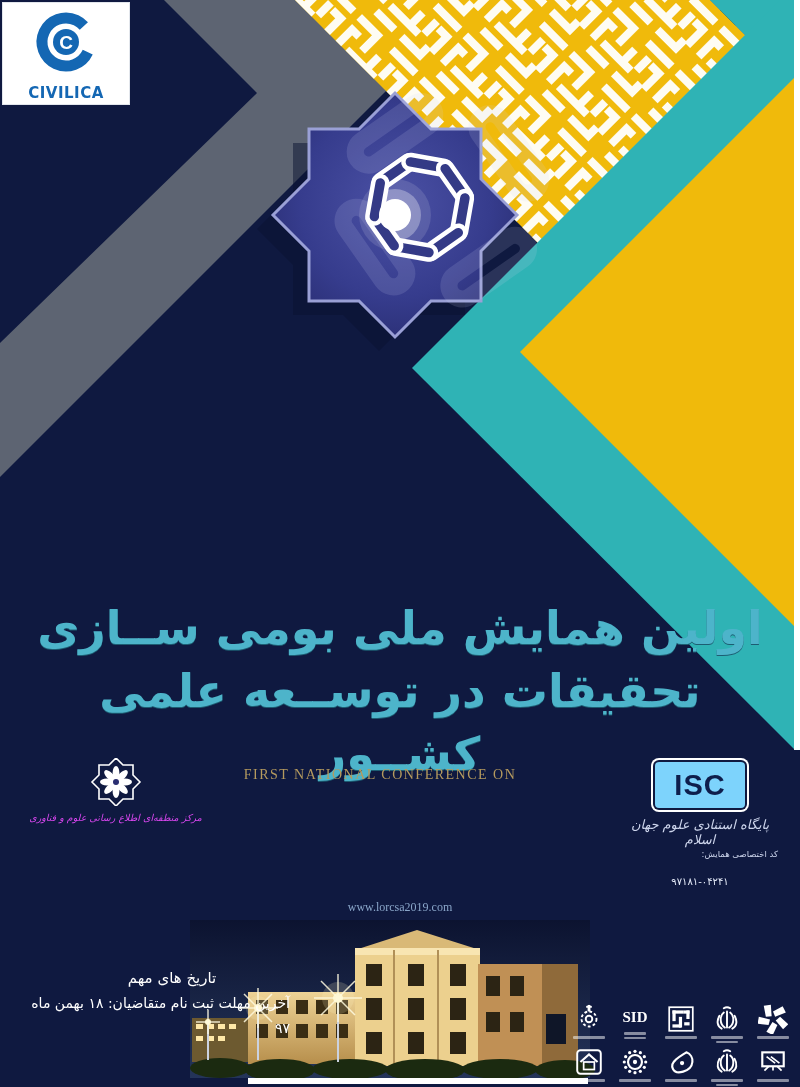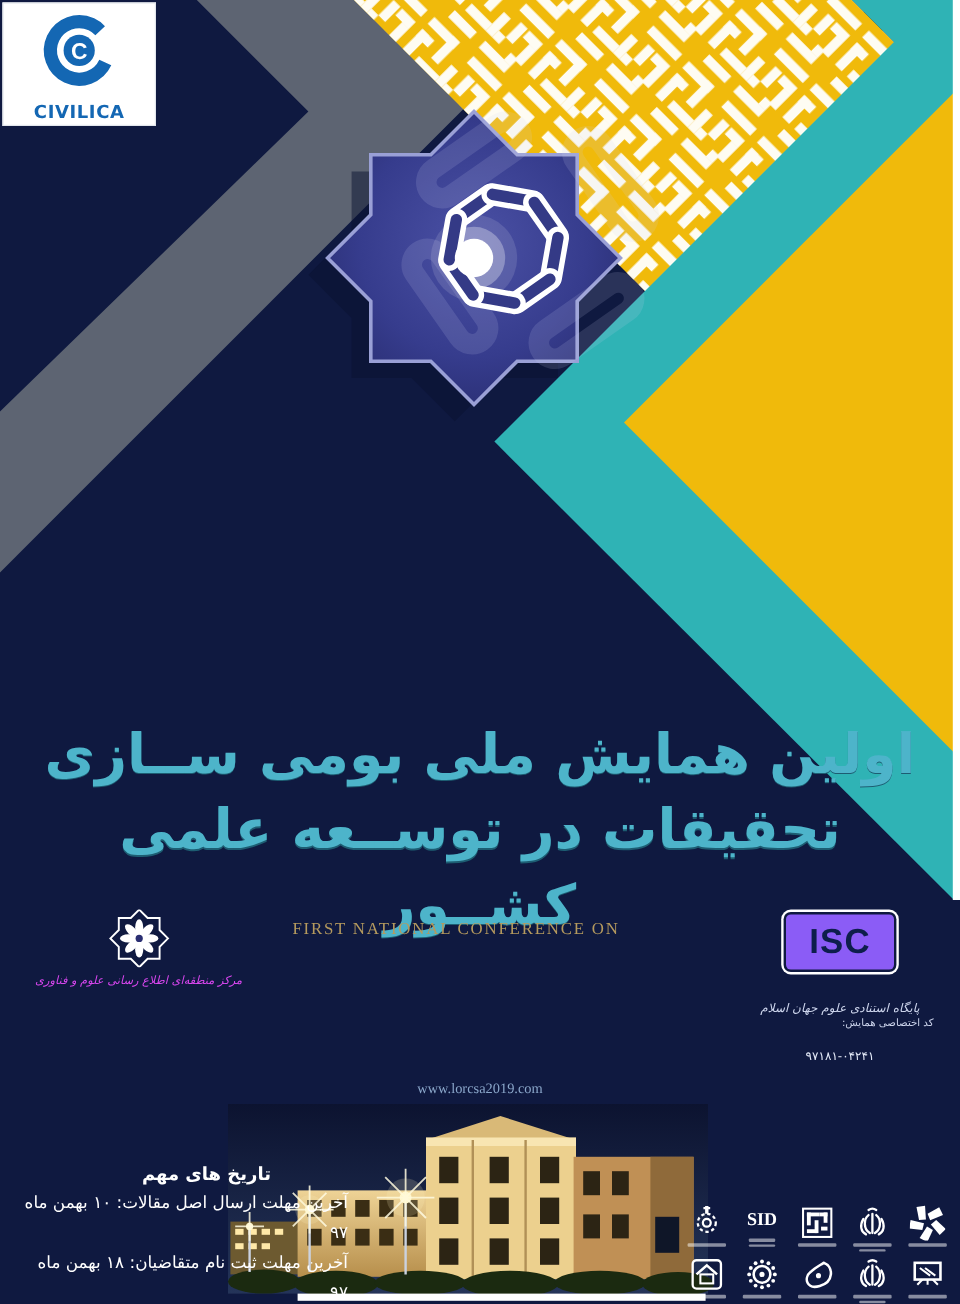--- a/index.html
+++ b/index.html
@@ -21,37 +21,37 @@
   .title-en{left:100px;top:761px;width:560px;text-align:center;
             font-family:"Liberation Serif",serif;color:#b59a5e;font-size:14px;
             letter-spacing:1.5px;line-height:27px;}
 
   
   .ricest{left:28px;top:758px;width:175px;text-align:center;color:#d946ef;}
   .ricest .cap{font-size:9.5px;font-style:italic;margin-top:2px;white-space:nowrap;}
 
   
   .isc{left:622px;top:762px;width:156px;text-align:center;color:#cdd5ec;}
-  .isc-badge{width:90px;height:46px;margin:0 auto;background:#8b5cf6;border-radius:4px;
+  .isc-badge{width:90px;height:46px;margin:0 auto;background:#7dd3fc;border-radius:4px;
              box-shadow:0 0 0 2px #0f1940,0 0 0 4px #ffffff;display:flex;align-items:center;justify-content:center;}
   .isc-badge span{color:#0e1e4c;font-weight:bold;font-size:29px;letter-spacing:1px;
                   font-family:"Liberation Sans",sans-serif;}
-  .isc .l1{font-size:10px;font-style:italic;margin-top:27px;direction:rtl;}
+  .isc .l1{font-size:13px;font-style:italic;margin-top:9px;direction:rtl;}
   .isc .l2{font-size:8.5px;margin-top:2px;direction:rtl;text-align:right;}
   .isc .code{font-size:10px;letter-spacing:2px;margin-top:17px;color:#e4eaf8;}
 
   
   .topics{left:20px;top:857px;width:760px;text-align:center;direction:rtl;color:#ffffff;
           font-size:16px;font-weight:bold;line-height:26px;}
   .website{left:0;top:900px;width:800px;text-align:center;color:#8aa6c9;font-size:12px;
            font-family:"Liberation Serif",serif;}
 
   
   .dates{left:14px;top:966px;width:276px;direction:rtl;color:#ffffff;font-size:14px;line-height:25px;}
-  .dates .hd{font-weight:bold;padding-left:40px;text-align:center;font-size:15px;}
+  .dates .hd{font-weight:normal;padding-left:40px;text-align:center;font-size:15px;}
 
   
   .grid{left:566px;top:956px;width:232px;margin-top:48px;}
   .row{display:flex;}
   .cell{width:46px;height:43px;text-align:center;color:#fff;}
   .cell svg{display:block;margin:0 auto;}
   .capbar{height:2.5px;background:rgba(255,255,255,.5);margin:2px 7px 0;border-radius:1px;}
   .capbar.s{margin:2px 12px 0;}
   .sidtxt{font-family:"Liberation Serif",serif;font-weight:bold;font-size:15px;line-height:26px;}
   .civtxt{font-size:6.5px;font-weight:bold;letter-spacing:.4px;line-height:5px;}
@@ -364,21 +364,20 @@
     </div>
     <div class="l1" lang="fa">پایگاه استنادی علوم جهان اسلام</div>
     <div class="l2" lang="fa">کد اختصاصی همایش:</div>
     <div class="code">۹۷۱۸۱-۰۴۲۴۱</div>
   </div>
 
   <div class="abs website">www.lorcsa2019.com</div>
 
   <div class="abs dates" lang="fa">
     <div class="hd">تاریخ های مهم</div>
-    <div>آخرین مهلت ارسال اصل مقالات: ۱۰ بهمن ماه ۹۷</div>
     <div>آخرین مهلت ثبت نام متقاضیان: ۱۸ بهمن ماه ۹۷</div>
 
   </div>
 
   <div class="abs grid">
     <div class="row">
       <div class="cell">
         <svg width="30" height="30">
             <use href="#s-geartower" width="30" height="30"></use>
           </svg>

